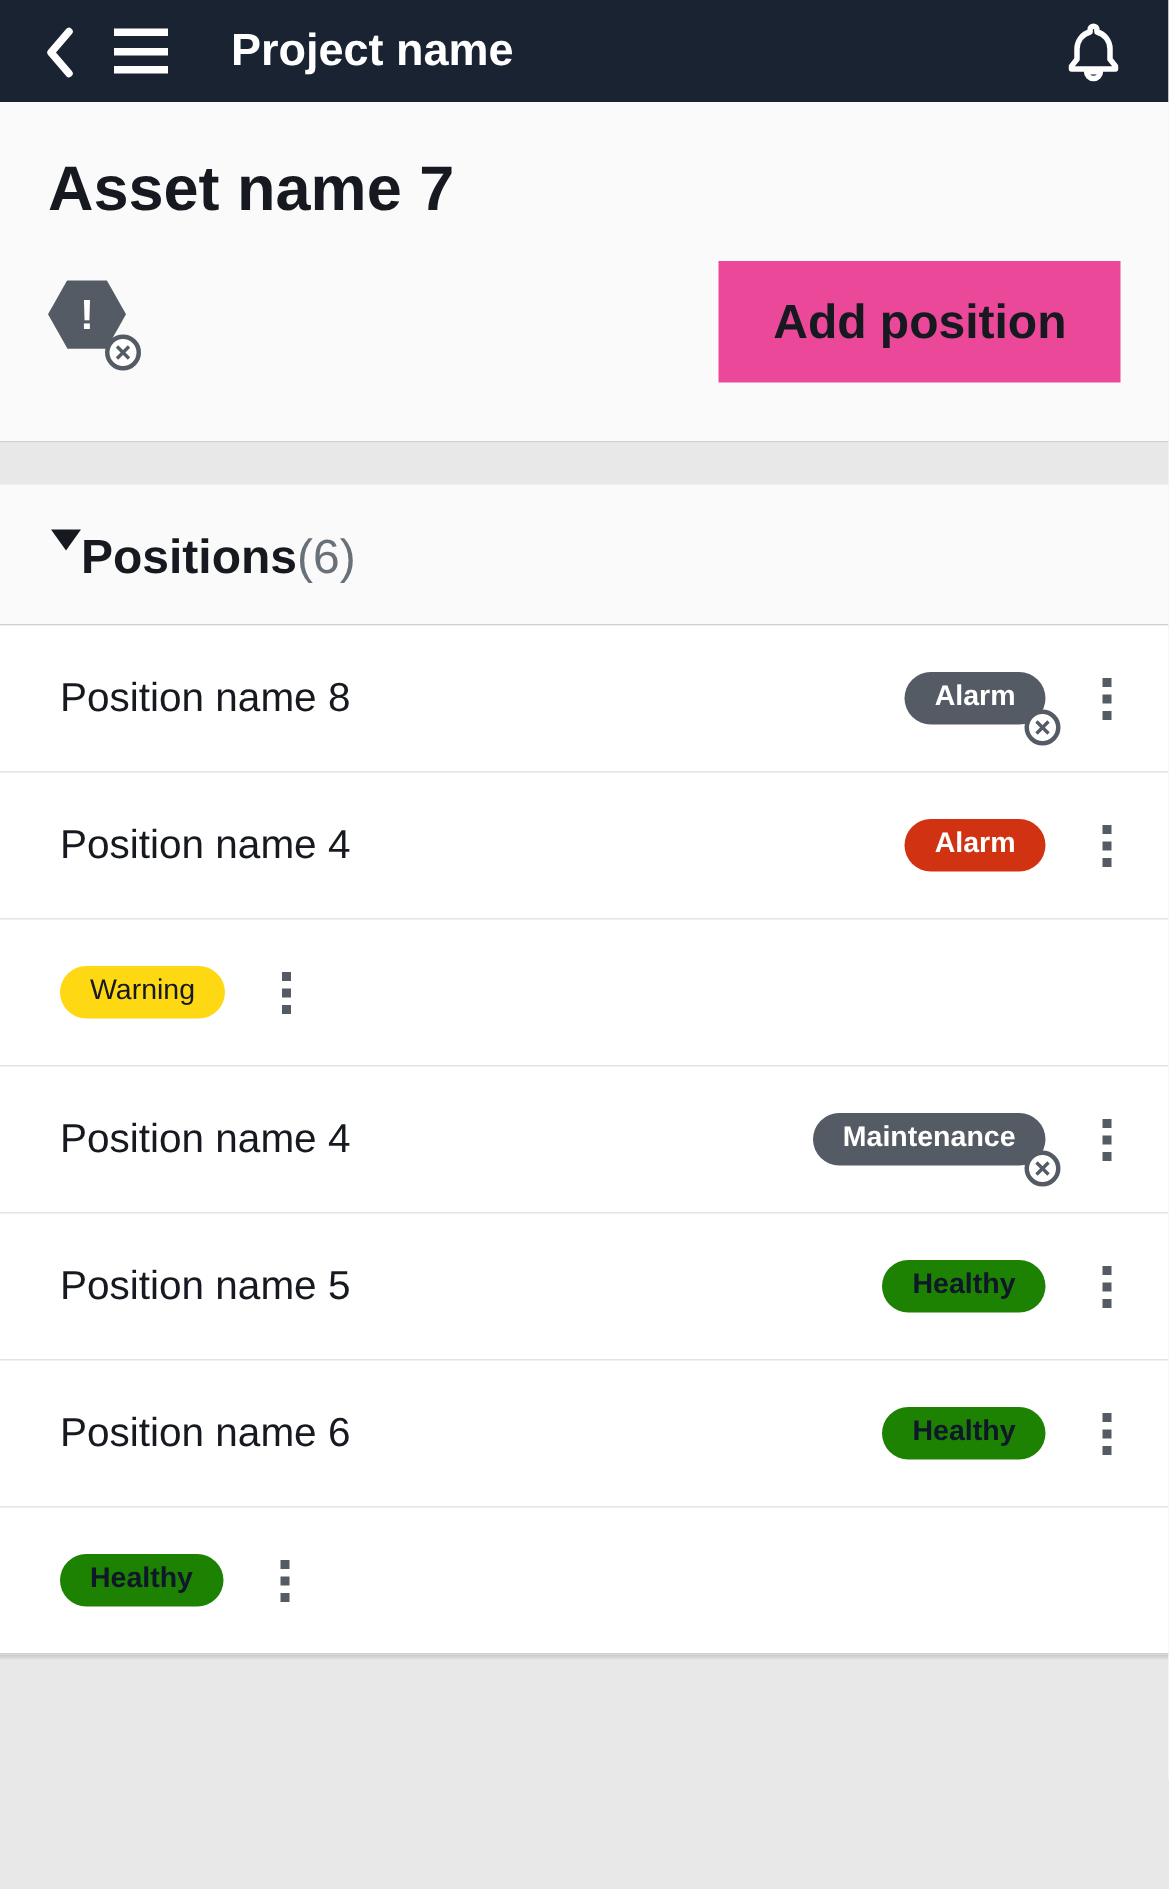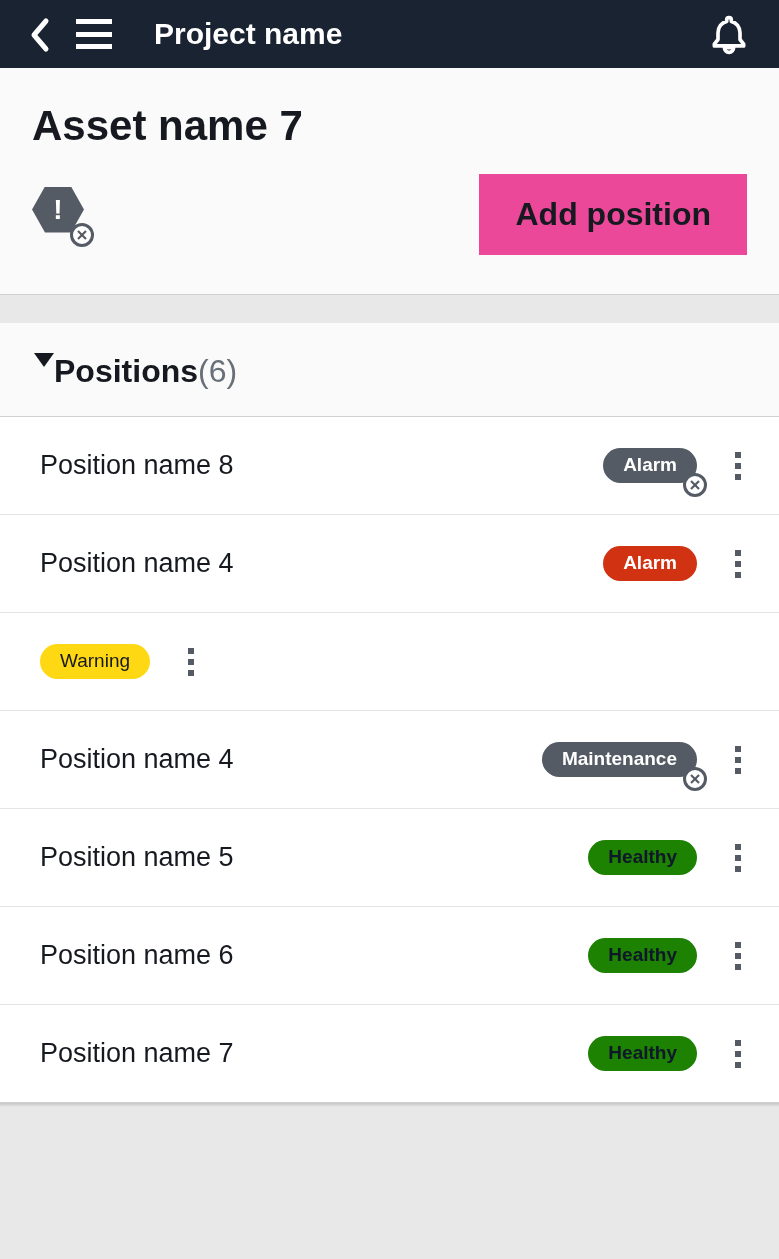--- a/index.html
+++ b/index.html
@@ -257,21 +257,20 @@
       <div class="badge-wrap">
         <div class="badge green">Healthy</div>
       </div>
       <div class="kebab">
         <span></span>
         <span></span>
         <span></span>
       </div>
     </div>
     <div class="row">
-      <div class="row-name">Position name 7</div>
       <div class="badge-wrap">
         <div class="badge green">Healthy</div>
       </div>
       <div class="kebab">
         <span></span>
         <span></span>
         <span></span>
       </div>
     </div>
   </div>

